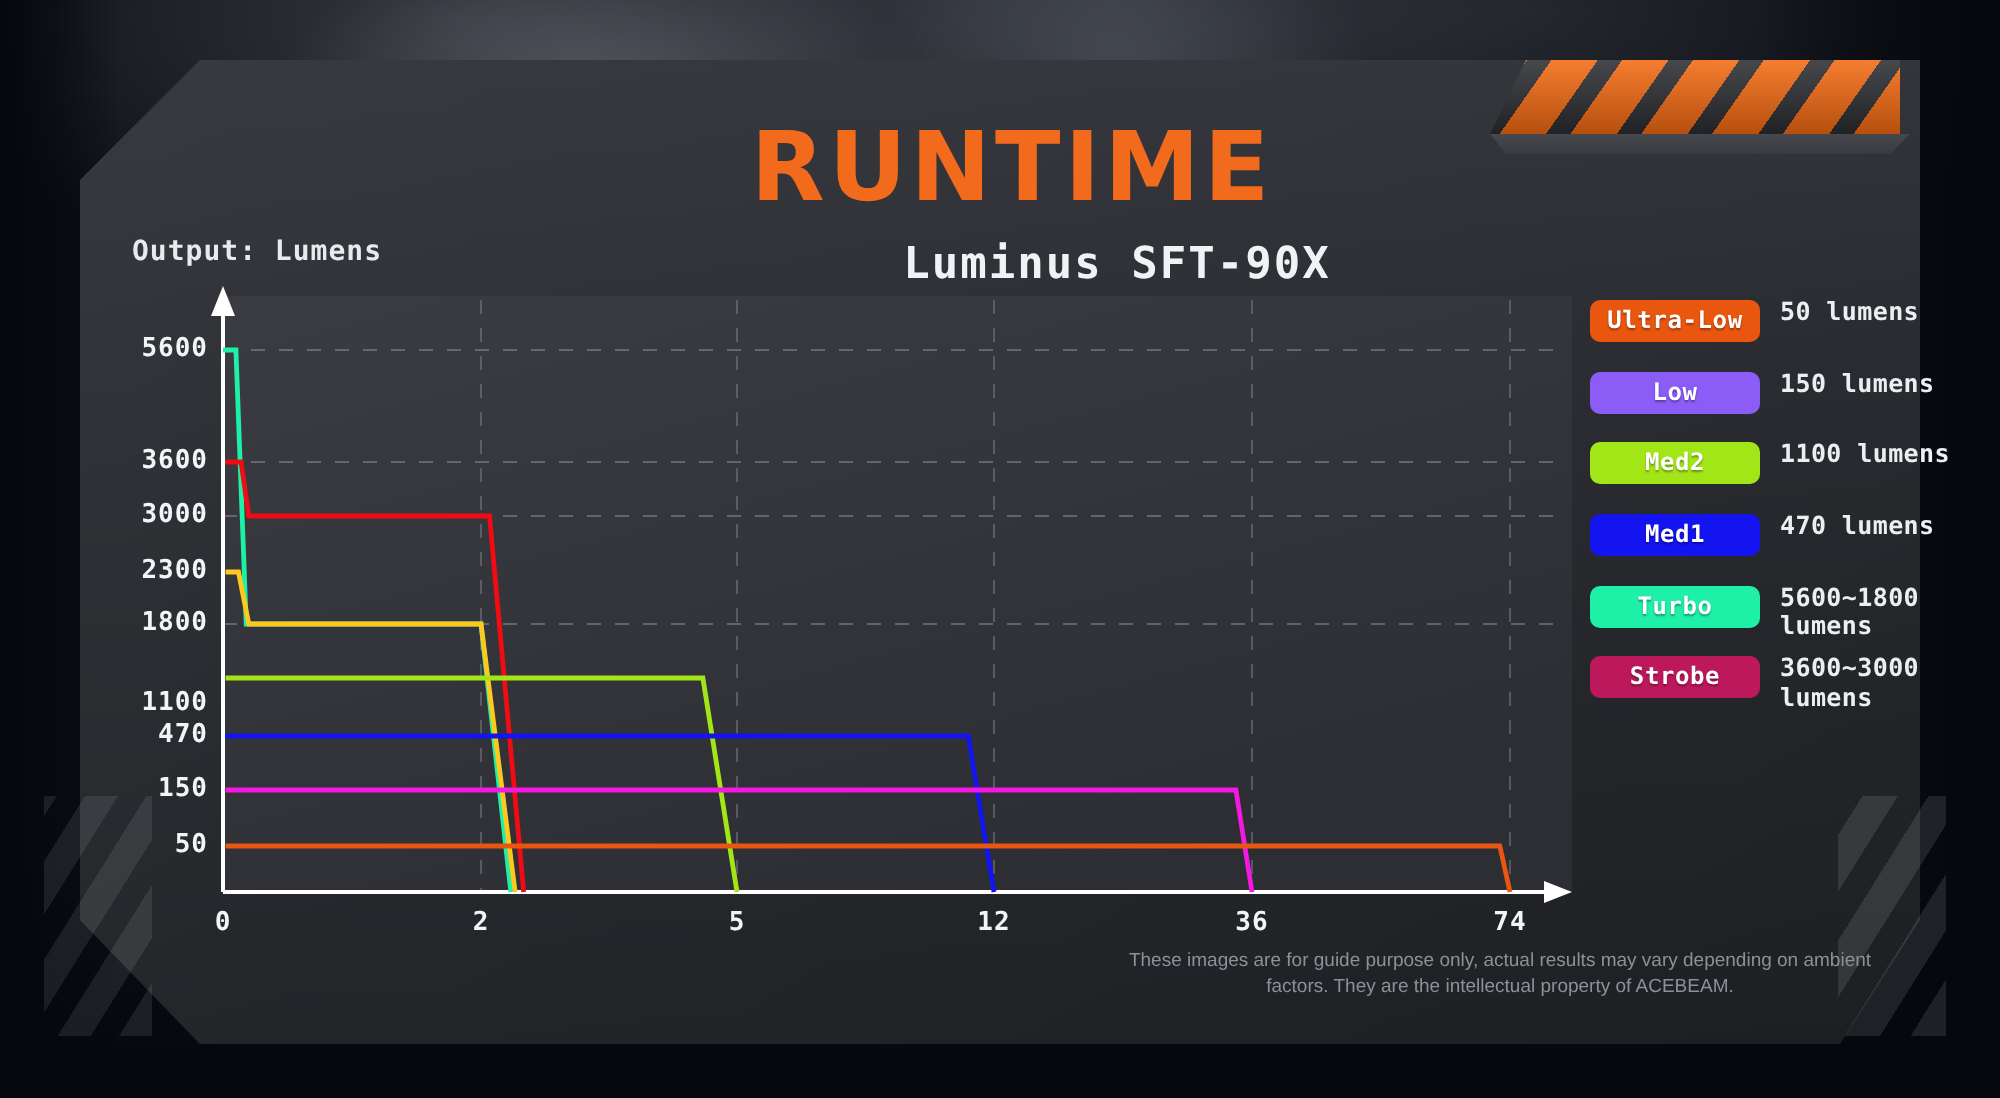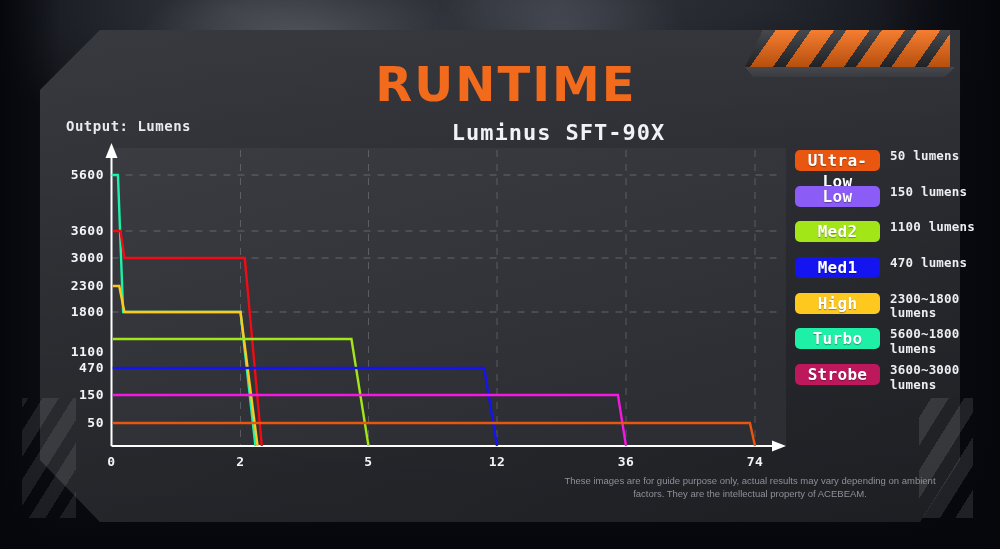--- a/index.html
+++ b/index.html
@@ -123,21 +123,21 @@
     color:#f2f4f7; font-size:13px; font-weight:bold; letter-spacing:.5px;
     font-family:"DejaVu Sans Mono", monospace;
   }
 
   
   #legend { position:absolute; left:795px; top:150px; width:180px; }
   .legend-row { position:relative; height:35.7px; }
   .badge {
     position:absolute; left:0; top:0; width:85px; height:21px;
     border-radius:5px; text-align:center; line-height:21px;
-    font-size:16px; font-weight:bold; letter-spacing:.3px;
+    font-size:12px; font-weight:bold; letter-spacing:.3px;
     color:#fff; font-family:"DejaVu Sans Mono", monospace;
     text-shadow:0 1px 1px rgba(0,0,0,.35);
   }
   .legend-val {
     position:absolute; left:95px; top:-1px; width:95px;
     color:#eceef2; font-size:12.5px; line-height:14.5px; font-weight:bold;
     letter-spacing:.2px; font-family:"DejaVu Sans Mono", monospace;
   }
 
   #footnote {
@@ -234,24 +234,20 @@
     </div>
     <div class="legend-row">
       <div class="badge" style="background: rgb(163, 230, 23); color: rgb(255, 255, 255);">Med2</div>
       <div class="legend-val">1100 lumens</div>
     </div>
     <div class="legend-row">
       <div class="badge" style="background: rgb(20, 20, 240);">Med1</div>
       <div class="legend-val">470 lumens</div>
     </div>
     <div class="legend-row">
-      <div class="badge" style="background: rgb(255, 200, 30); color: rgb(255, 255, 255);">High</div>
-      <div class="legend-val">2300~1800 lumens</div>
-    </div>
-    <div class="legend-row">
       <div class="badge" style="background: rgb(31, 240, 168); color: rgb(255, 255, 255);">Turbo</div>
       <div class="legend-val">5600~1800 lumens</div>
     </div>
     <div class="legend-row">
       <div class="badge" style="background: #be185d;">Strobe</div>
       <div class="legend-val">3600~3000 lumens</div>
     </div>
   </div>
 
 <div id="footnote">These images are for guide purpose only, actual results may vary depending on ambient factors. They are the intellectual property of ACEBEAM.</div>

